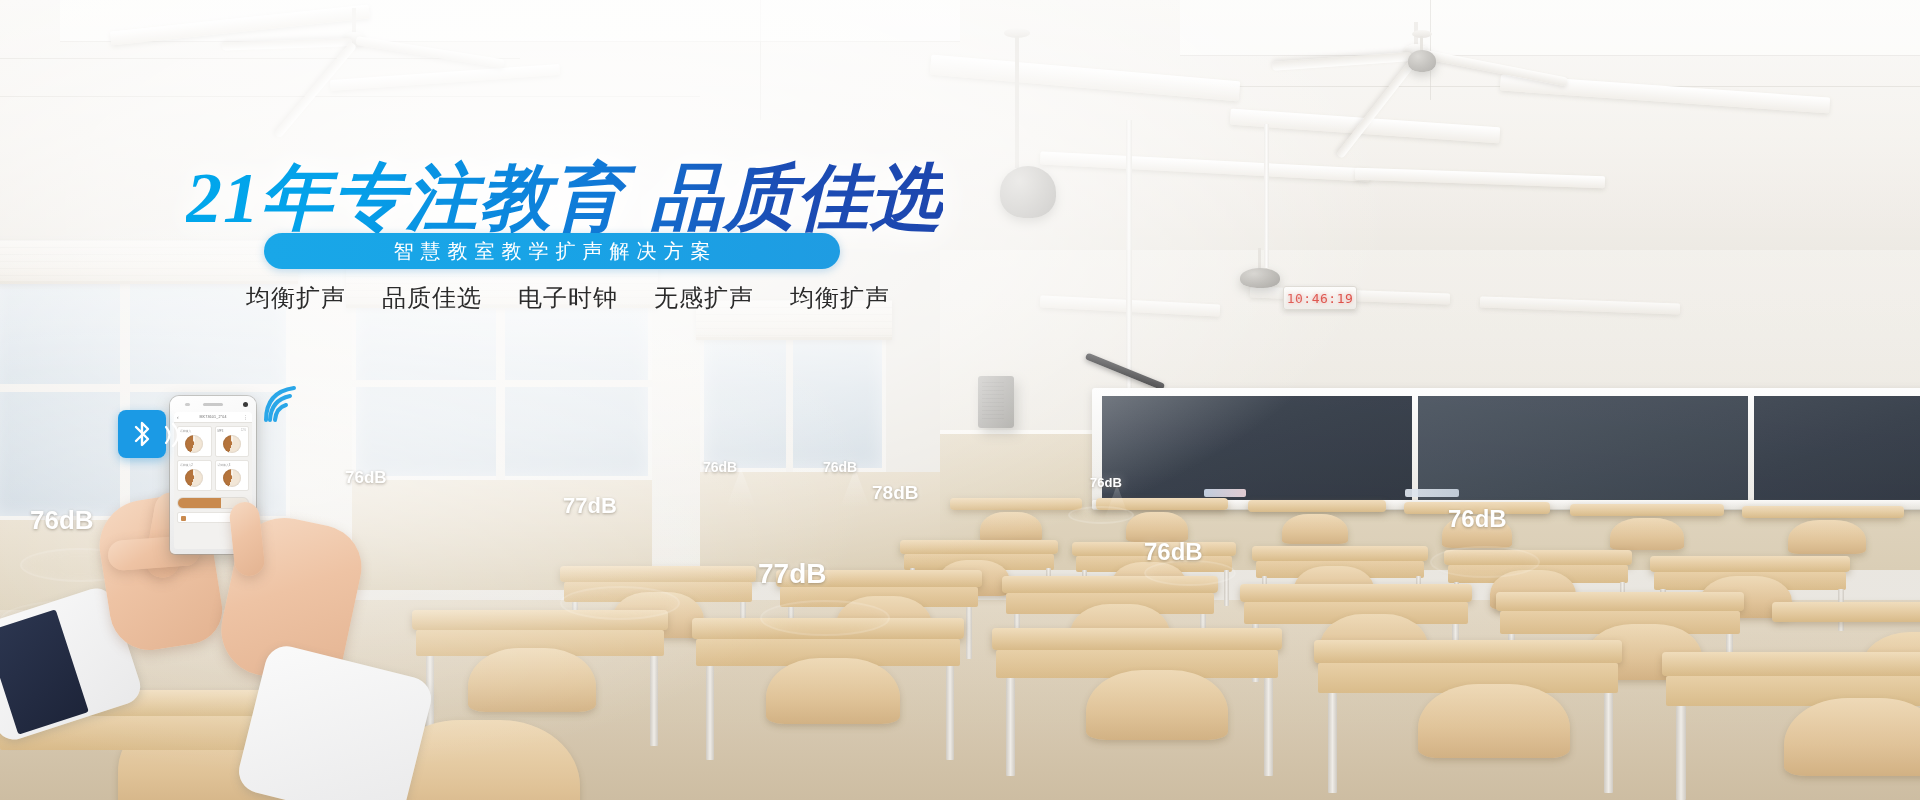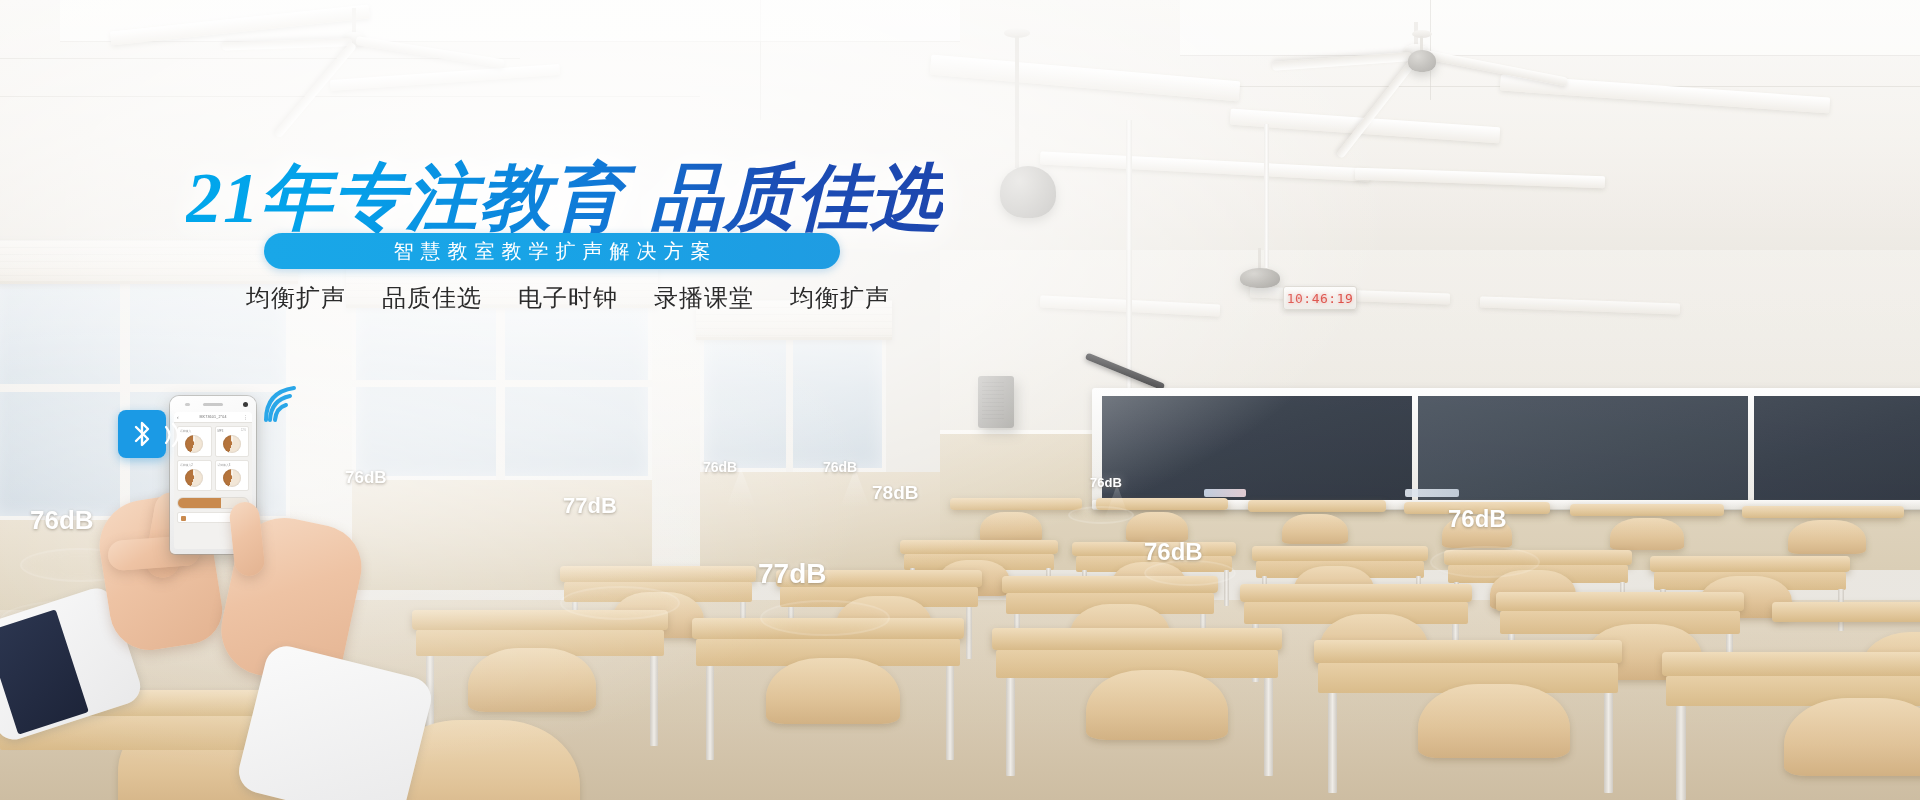--- a/index.html
+++ b/index.html
@@ -680,17 +680,17 @@
   </h1>
 
   <div class="subbar">
     <span class="subbar-text">智慧教室教学扩声解决方案</span>
   </div>
 
   <div class="features" id="features-row">
       <div class="feature-item">均衡扩声</div>
       <div class="feature-item">品质佳选</div>
       <div class="feature-item">电子时钟</div>
-      <div class="feature-item">录播课堂</div>
+      <div class="feature-item">无感扩声</div>
       <div class="feature-item">均衡扩声</div>
     </div>
 
 </div>
 
 </body></html>

